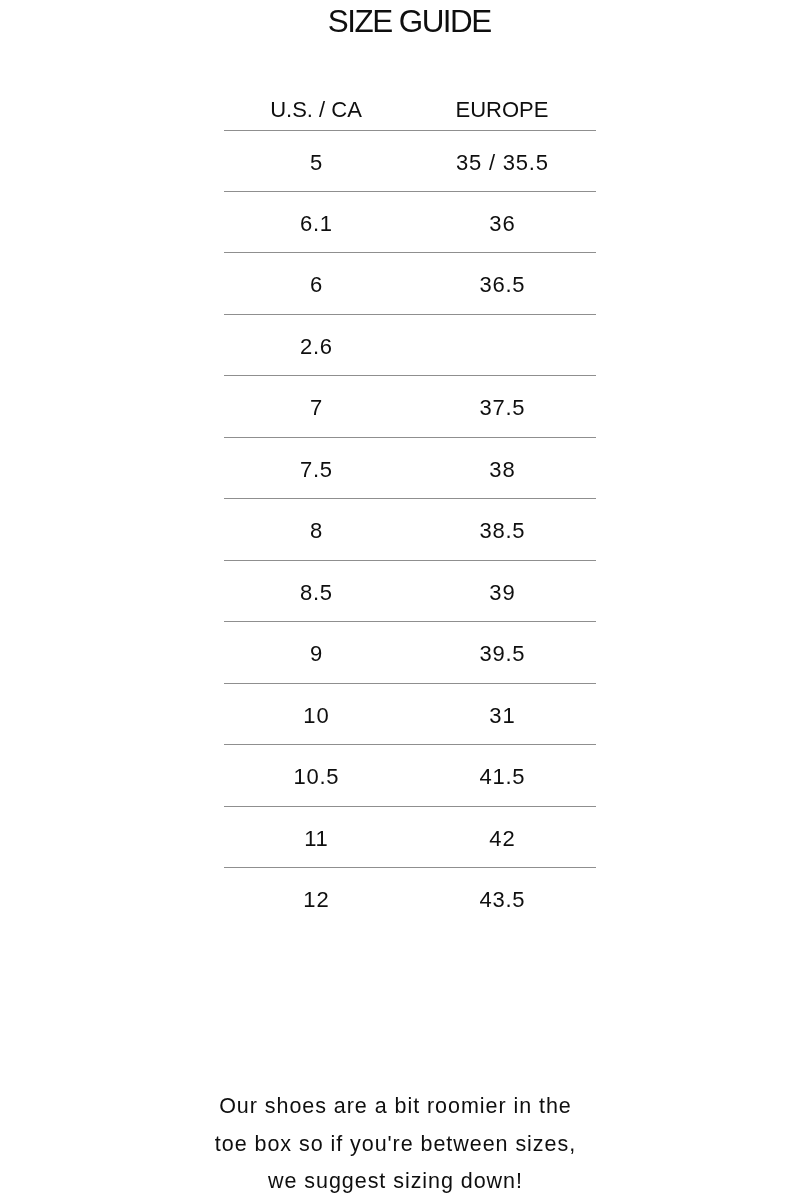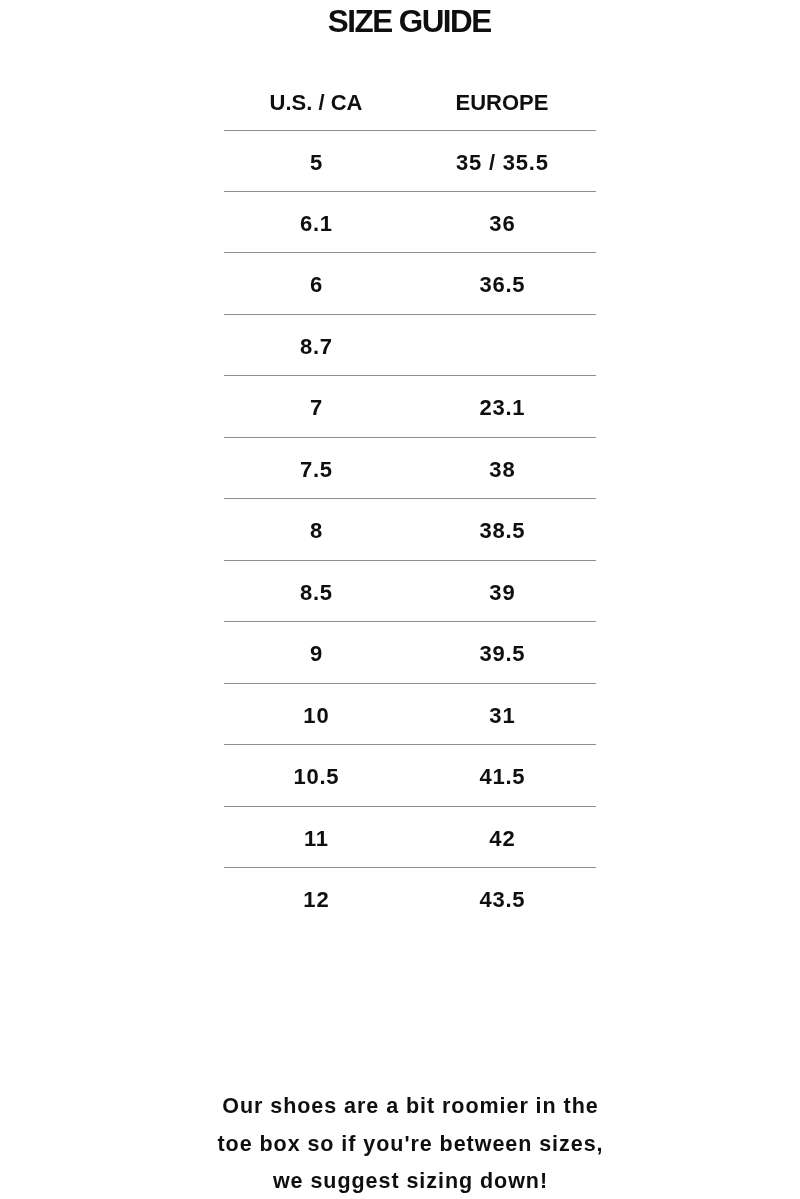--- a/index.html
+++ b/index.html
@@ -15,21 +15,20 @@
     font-family: "Liberation Sans", sans-serif;
     color: #0f0f0f;
     -webkit-font-smoothing: antialiased;
   }
   .page {
     position: relative;
     width: 666px;
     height: 1199px;
     background: #ffffff;
     will-change: transform;
-    font-weight: bold;
   }
 
   
   .title {
     position: absolute;
     left: 24px;
     top: 4px;
     width: 772px;
     text-align: center;
     font-size: 31.4px;
@@ -63,28 +62,28 @@
     text-indent: 0.8px;
     color: #0f0f0f;
     position: relative;
     top: 1.8px;
     left: -1px;
     white-space: nowrap;
   }
   .row.head .cell {
     letter-spacing: 0px;
     text-indent: 0px;
-    top: 1px;
+    top: 8px;
     left: -1px;
   }
 
   
   .footer {
     position: absolute;
-    left: 24px;
+    left: 9px;
     top: 1088px;
     width: 772px;
     text-align: center;
     font-size: 21.5px;
     line-height: 37.5px;
     letter-spacing: 0.95px;
     text-indent: 0.95px;
     color: #0f0f0f;
   }
   .footer > div { white-space: nowrap; }
@@ -107,25 +106,25 @@
     </div>
     <div class="row">
       <div class="cell">6.1</div>
       <div class="cell">36</div>
     </div>
     <div class="row">
       <div class="cell">6</div>
       <div class="cell">36.5</div>
     </div>
     <div class="row">
-      <div class="cell">8.7</div>
+      <div class="cell">2.6</div>
     </div>
     <div class="row">
       <div class="cell">7</div>
-      <div class="cell">23.1</div>
+      <div class="cell">37.5</div>
     </div>
     <div class="row">
       <div class="cell">7.5</div>
       <div class="cell">38</div>
     </div>
     <div class="row">
       <div class="cell">8</div>
       <div class="cell">38.5</div>
     </div>
     <div class="row">

